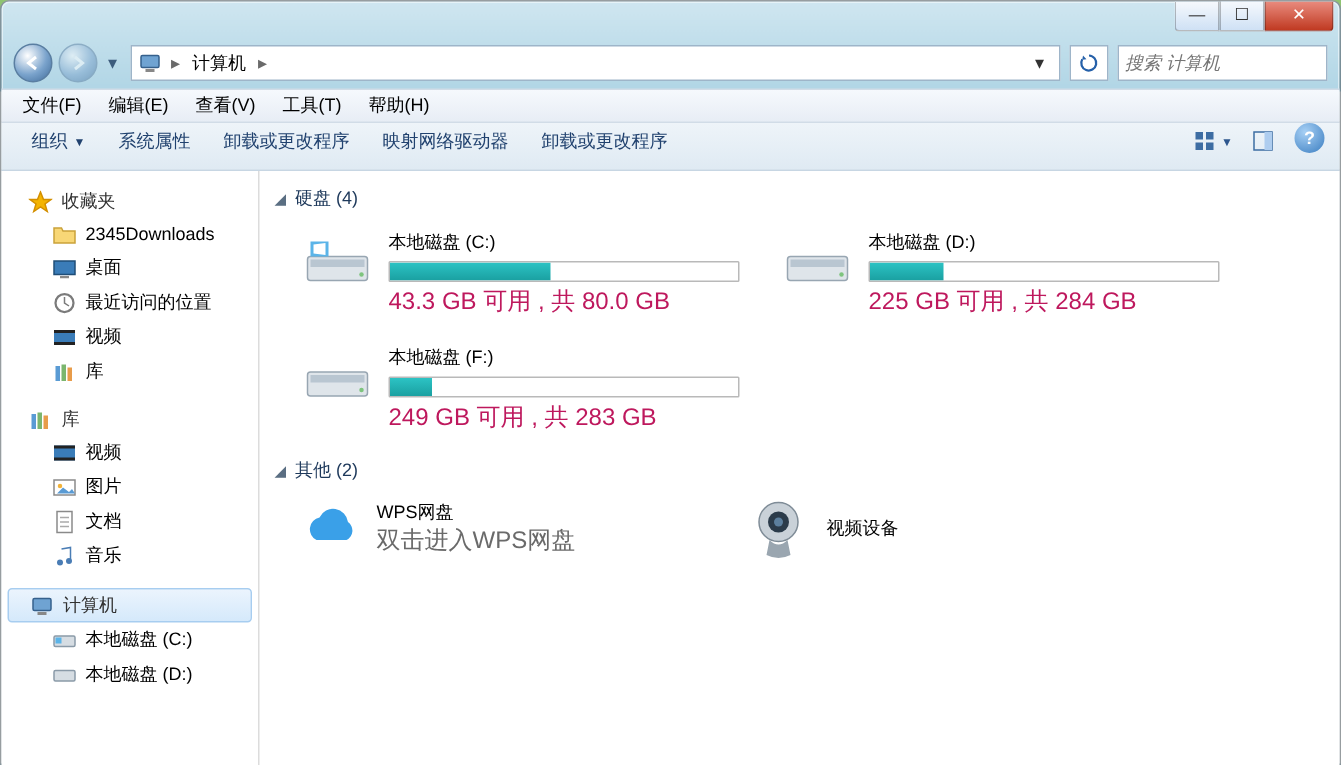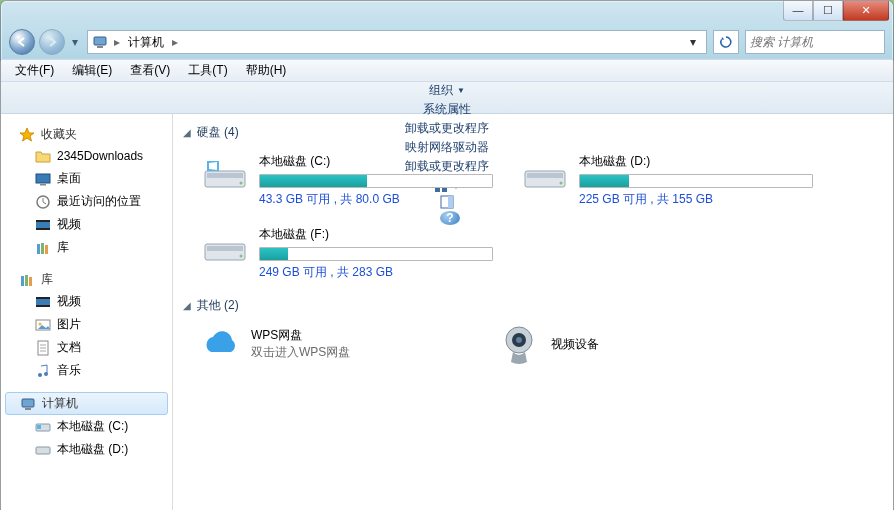--- a/index.html
+++ b/index.html
@@ -37,21 +37,21 @@
   .addr-drop { width: 18px; display: flex; align-items: center; justify-content: center; color: #333; }
   .refresh-btn { width: 26px; height: 24px; background: #fff; border: 1px solid #9eb5c9; display: flex; align-items: center; justify-content: center; color: #2560a9; }
   .searchbox { width: 140px; height: 24px; background: #fff; border: 1px solid #9eb5c9; display: flex; align-items: center; padding: 0 4px; }
   .searchbox input { flex: 1; border: none; outline: none; font-size: 12px; color: #888; font-style: italic; background: transparent; }
 
   
   .menubar { height: 23px; background: linear-gradient(180deg,#f6f9fd,#e7edf5); border-top: 1px solid #d1dce7; border-bottom: 1px solid #d1dce7; display: flex; align-items: center; padding: 0 6px; gap: 2px; }
   .menuitem { padding: 2px 8px; color: #000; }
 
   
-  .cmdbar { height: 32px; background: linear-gradient(180deg,#eef4f9 0,#dfeaf3 100%); border-bottom: 1px solid #c7d6e3; display: flex; align-items: center; padding: 0 10px; gap: 2px; flex-direction: column; }
+  .cmdbar { height: 32px; background: linear-gradient(180deg,#eef4f9 0,#dfeaf3 100%); border-bottom: 1px solid #c7d6e3; display: flex; padding: 0 10px; gap: 2px; }
   .cmdbtn { height: 24px; display: flex; align-items: center; padding: 0 10px; color: #21426f; border-radius: 3px; }
   .cmdbtn .drop { margin-left: 4px; font-size: 8px; }
   .cmdspace { flex: 1; }
   .iconbtn { width: 26px; height: 24px; display: flex; align-items: center; justify-content: center; color: #2d568e; border-radius: 3px; }
   .iconbtn .drop { font-size: 8px; margin-left: 2px; }
   .helpbtn { width: 20px; height: 20px; border-radius: 50%; background: radial-gradient(circle at 35% 30%, #a7d0f5, #3a7dc0); color: #fff; display: flex; align-items: center; justify-content: center; font-weight: bold; font-size: 12px; margin-left: 6px; }
 
   
   .body { display: flex; height: calc(510px - 24px - 34px - 23px - 32px); background: #fff; }
   .sidebar { width: 172px; border-right: 1px solid #dcdcdc; overflow: hidden; padding: 6px 0; }
@@ -64,27 +64,27 @@
   .grp { margin-bottom: 12px; }
   .grp-head { color: #1e395b; display: flex; align-items: center; gap: 6px; margin: 2px 0 8px 0; }
   .grp-head .tri { font-size: 10px; color: #5a6e82; }
   .drives { display: flex; flex-wrap: wrap; gap: 10px 20px; padding-left: 14px; }
   .drive { width: 300px; display: flex; gap: 10px; align-items: flex-start; padding: 4px; border-radius: 3px; }
   .drive .dicon { width: 48px; height: 40px; display: flex; align-items: center; justify-content: center; }
   .drive .info { flex: 1; }
   .drive .name { color: #000; margin-bottom: 4px; }
   .drive .bar { width: 100%; height: 14px; border: 1px solid #b9b9b9; background: #fff; border-radius: 1px; overflow: hidden; margin-bottom: 3px; }
   .drive .fill { height: 100%; background: linear-gradient(180deg,#2cc3c4,#1aa0a1); }
-  .drive .stats { color: #1d4ed8; font-size: 12px; }
+  .drive .stats { color: #be185d; font-size: 16px; }
 
   .others { display: flex; flex-wrap: wrap; gap: 10px 40px; padding-left: 14px; align-items: flex-end; }
   .oitem { width: 260px; display: flex; gap: 10px; align-items: center; }
   .oitem .oicon { width: 44px; height: 44px; display: flex; align-items: center; justify-content: center; }
   .oitem .oname { color: #000; }
-  .oitem .osub { color: #6a6a6a; font-size: 12px; }
+  .oitem .osub { color: #6a6a6a; font-size: 16px; }
 
 </style>
 </head>
 <body>
 
 <div class="window">
 
   <div class="titlebar">
     <div class="win-ctrls">
       <div class="win-btn min">
@@ -358,21 +358,21 @@
         <rect x="6" y="20" width="36" height="5" fill="#b9c6d1"></rect>
         <circle cx="40" cy="30" r="1.5" fill="#7ec47e"></circle>
 
       </svg>
     </div>
     <div class="info">
       <div class="name">本地磁盘 (D:)</div>
       <div class="bar">
                   <div class="fill" style="width:21%"></div>
                 </div>
-      <div class="stats">225 GB 可用 , 共 155 GB</div>
+      <div class="stats">225 GB 可用 , 共 284 GB</div>
     </div>
             </div>
             <div class="drive">
     <div class="dicon">
       <svg width="48" height="40">
         <rect x="4" y="18" width="40" height="16" rx="2" fill="#dfe5ea" stroke="#98a6b2"></rect>
         <rect x="6" y="20" width="36" height="5" fill="#b9c6d1"></rect>
         <circle cx="40" cy="30" r="1.5" fill="#7ec47e"></circle>
 
       </svg>

